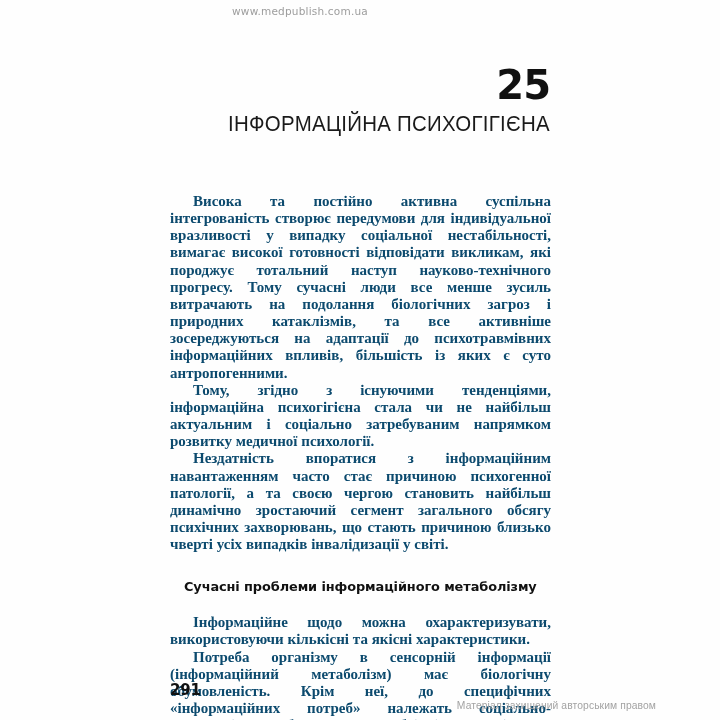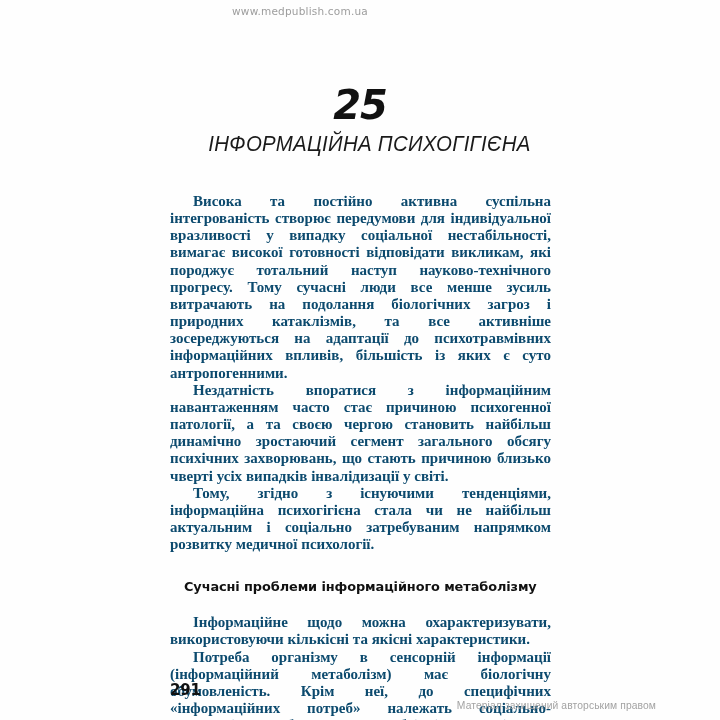--- a/index.html
+++ b/index.html
@@ -34,24 +34,23 @@
     font-size: 10.5px;
     letter-spacing: 0.2px;
     color: #9d9d9d;
     font-weight: 400;
   }
 
   
   .chapter-head {
     position: absolute;
     left: 170px;
-    top: 84px;
+    top: 64px;
     width: 380px;
-    text-align: center;
-    font-style: italic;
+    text-align: right;
   }
   .chapter-number {
     font-family: "DejaVu Sans", "Liberation Sans", sans-serif;
     font-weight: 700;
     font-size: 40px;
     line-height: 42px;
     letter-spacing: -1px;
     color: #111111;
     display: block;
   }
@@ -143,23 +142,23 @@
 
   <div class="chapter-head">
     <span class="chapter-number">25</span>
     <span class="chapter-title">ІНФОРМАЦІЙНА ПСИХОГІГІЄНА</span>
   </div>
 
   <div class="text-column">
 
     <p class="body-par last-line-left">Висока та постійно активна суспільна інтегрованість створює передумови для індивідуальної вразливості у випадку соціальної нестабільності, вимагає високої готовності відповідати викликам, які породжує тотальний наступ науково-технічного прогресу. Тому сучасні люди все менше зусиль витрачають на подолання біологічних загроз і природних катаклізмів, та все активніше зосереджуються на адаптації до психотравмівних інформаційних впливів, більшість із яких є суто антропогенними.</p>
 
+    <p class="body-par last-line-left">Тому, згідно з існуючими тенденціями, інформаційна психогігієна стала чи не найбільш актуальним і соціально затребуваним напрямком розвитку медичної психології.</p>
+
     <p class="body-par last-line-left">Нездатність впоратися з інформаційним навантаженням часто стає причиною психогенної патології, а та своєю чергою становить найбільш динамічно зростаючий сегмент загального обсягу психічних захворювань, що стають причиною близько чверті усіх випадків інвалідизації у світі.</p>
-
-    <p class="body-par last-line-left">Тому, згідно з існуючими тенденціями, інформаційна психогігієна стала чи не найбільш актуальним і соціально затребуваним напрямком розвитку медичної психології.</p>
 
     <h2 class="section-heading">Сучасні проблеми інформаційного метаболізму</h2>
 
     <p class="body-par last-line-left">Інформаційне щодо можна охарактеризувати, використовуючи кількісні та якісні характеристики.</p>
 
     <p class="body-par last-line-left">Потреба організму в сенсорній інформації (інформаційний метаболізм) має біологічну обумовленість. Крім неї, до специфічних «інформаційних потреб» належать соціально-психологічно обумовлена необхідність соціальної комунікації (соціально-інформаційна потреба) та індивідуально-психологічна потреба (звичка) щодо споживання певного обсягу вербальних інформаційних повідомлень.</p>
 
     <p class="body-par last-line-left"><span>Обмеження доступу до звичних обсягів інформації може мати наслідком незадоволення відповідних потреб і розвиток </span><em class="italic-term">інформаційної депривації</em><span>, що супроводжується психоемоційним напруженням, дратівливістю, тривожністю, песимізмом та ін.</span></p>
 
   </div>

